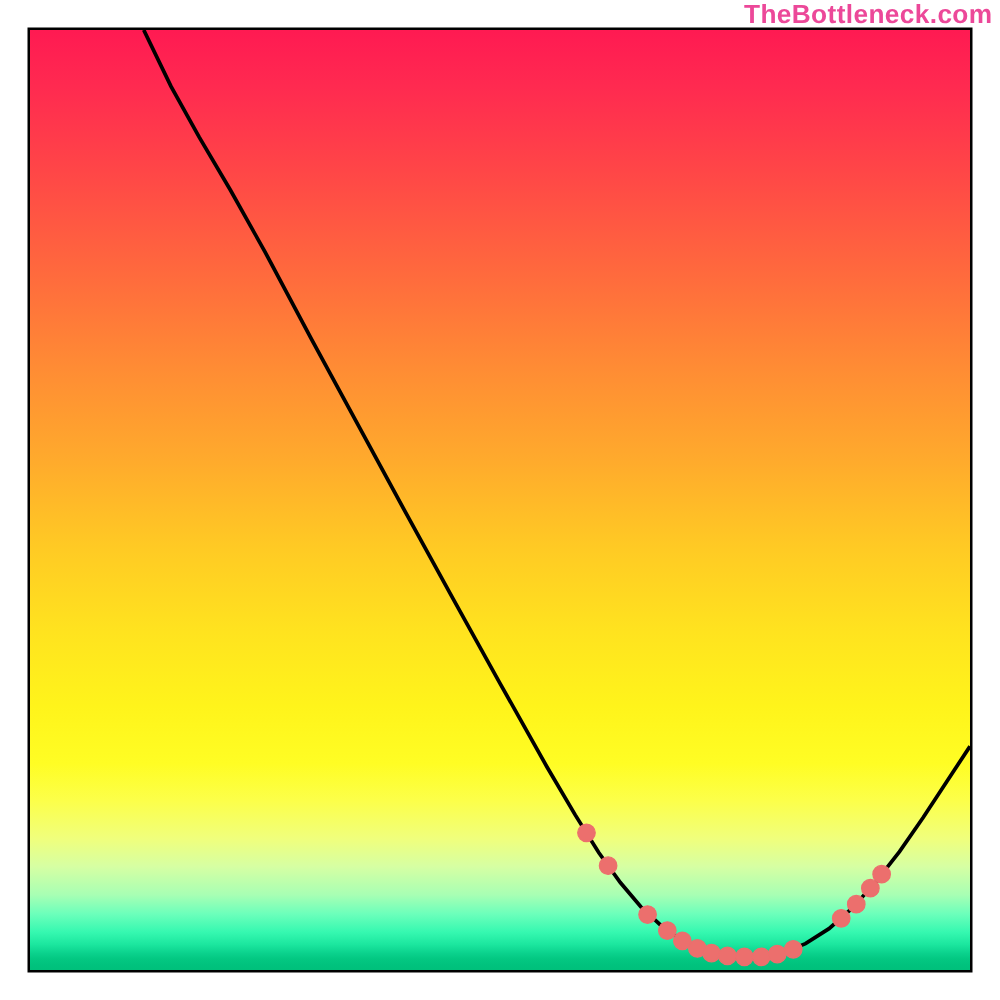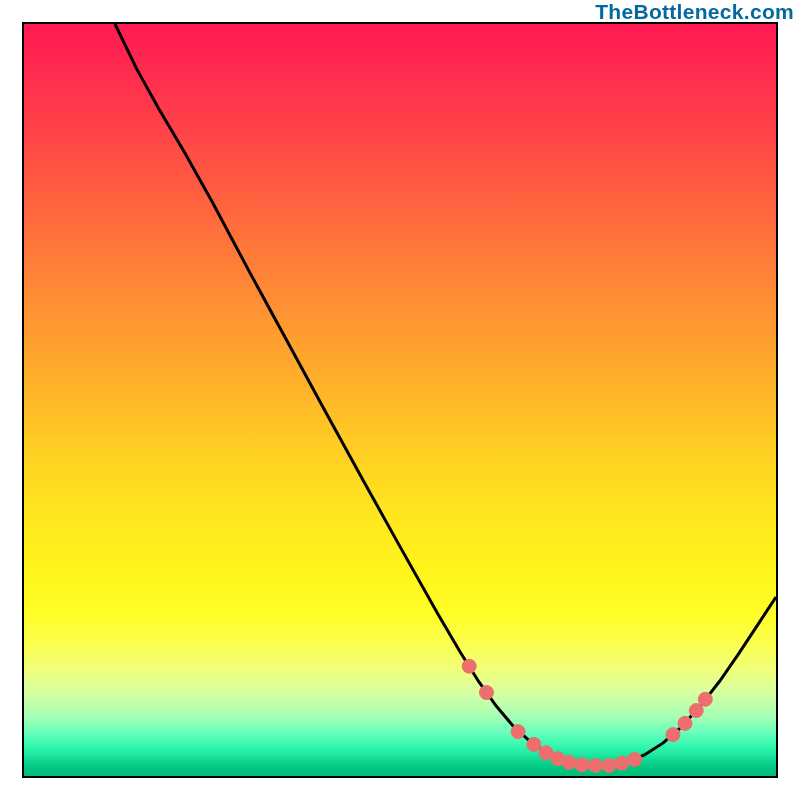--- a/index.html
+++ b/index.html
@@ -57,21 +57,21 @@
     width: 100%;
     height: 100%;
   }
   .watermark {
     position: absolute;
     top: 0px;
     right: 6px;
     font-family: Arial, Helvetica, sans-serif;
     font-size: 21px;
     font-weight: 600;
-    color: #0369a1;
+    color: #ec4899;
     letter-spacing: 0.3px;
   }
 </style>
 </head>
 <body>
 
 <div class="watermark">TheBottleneck.com</div>
 
 <div class="plot-area">
   <div class="gradient-bg"></div>

